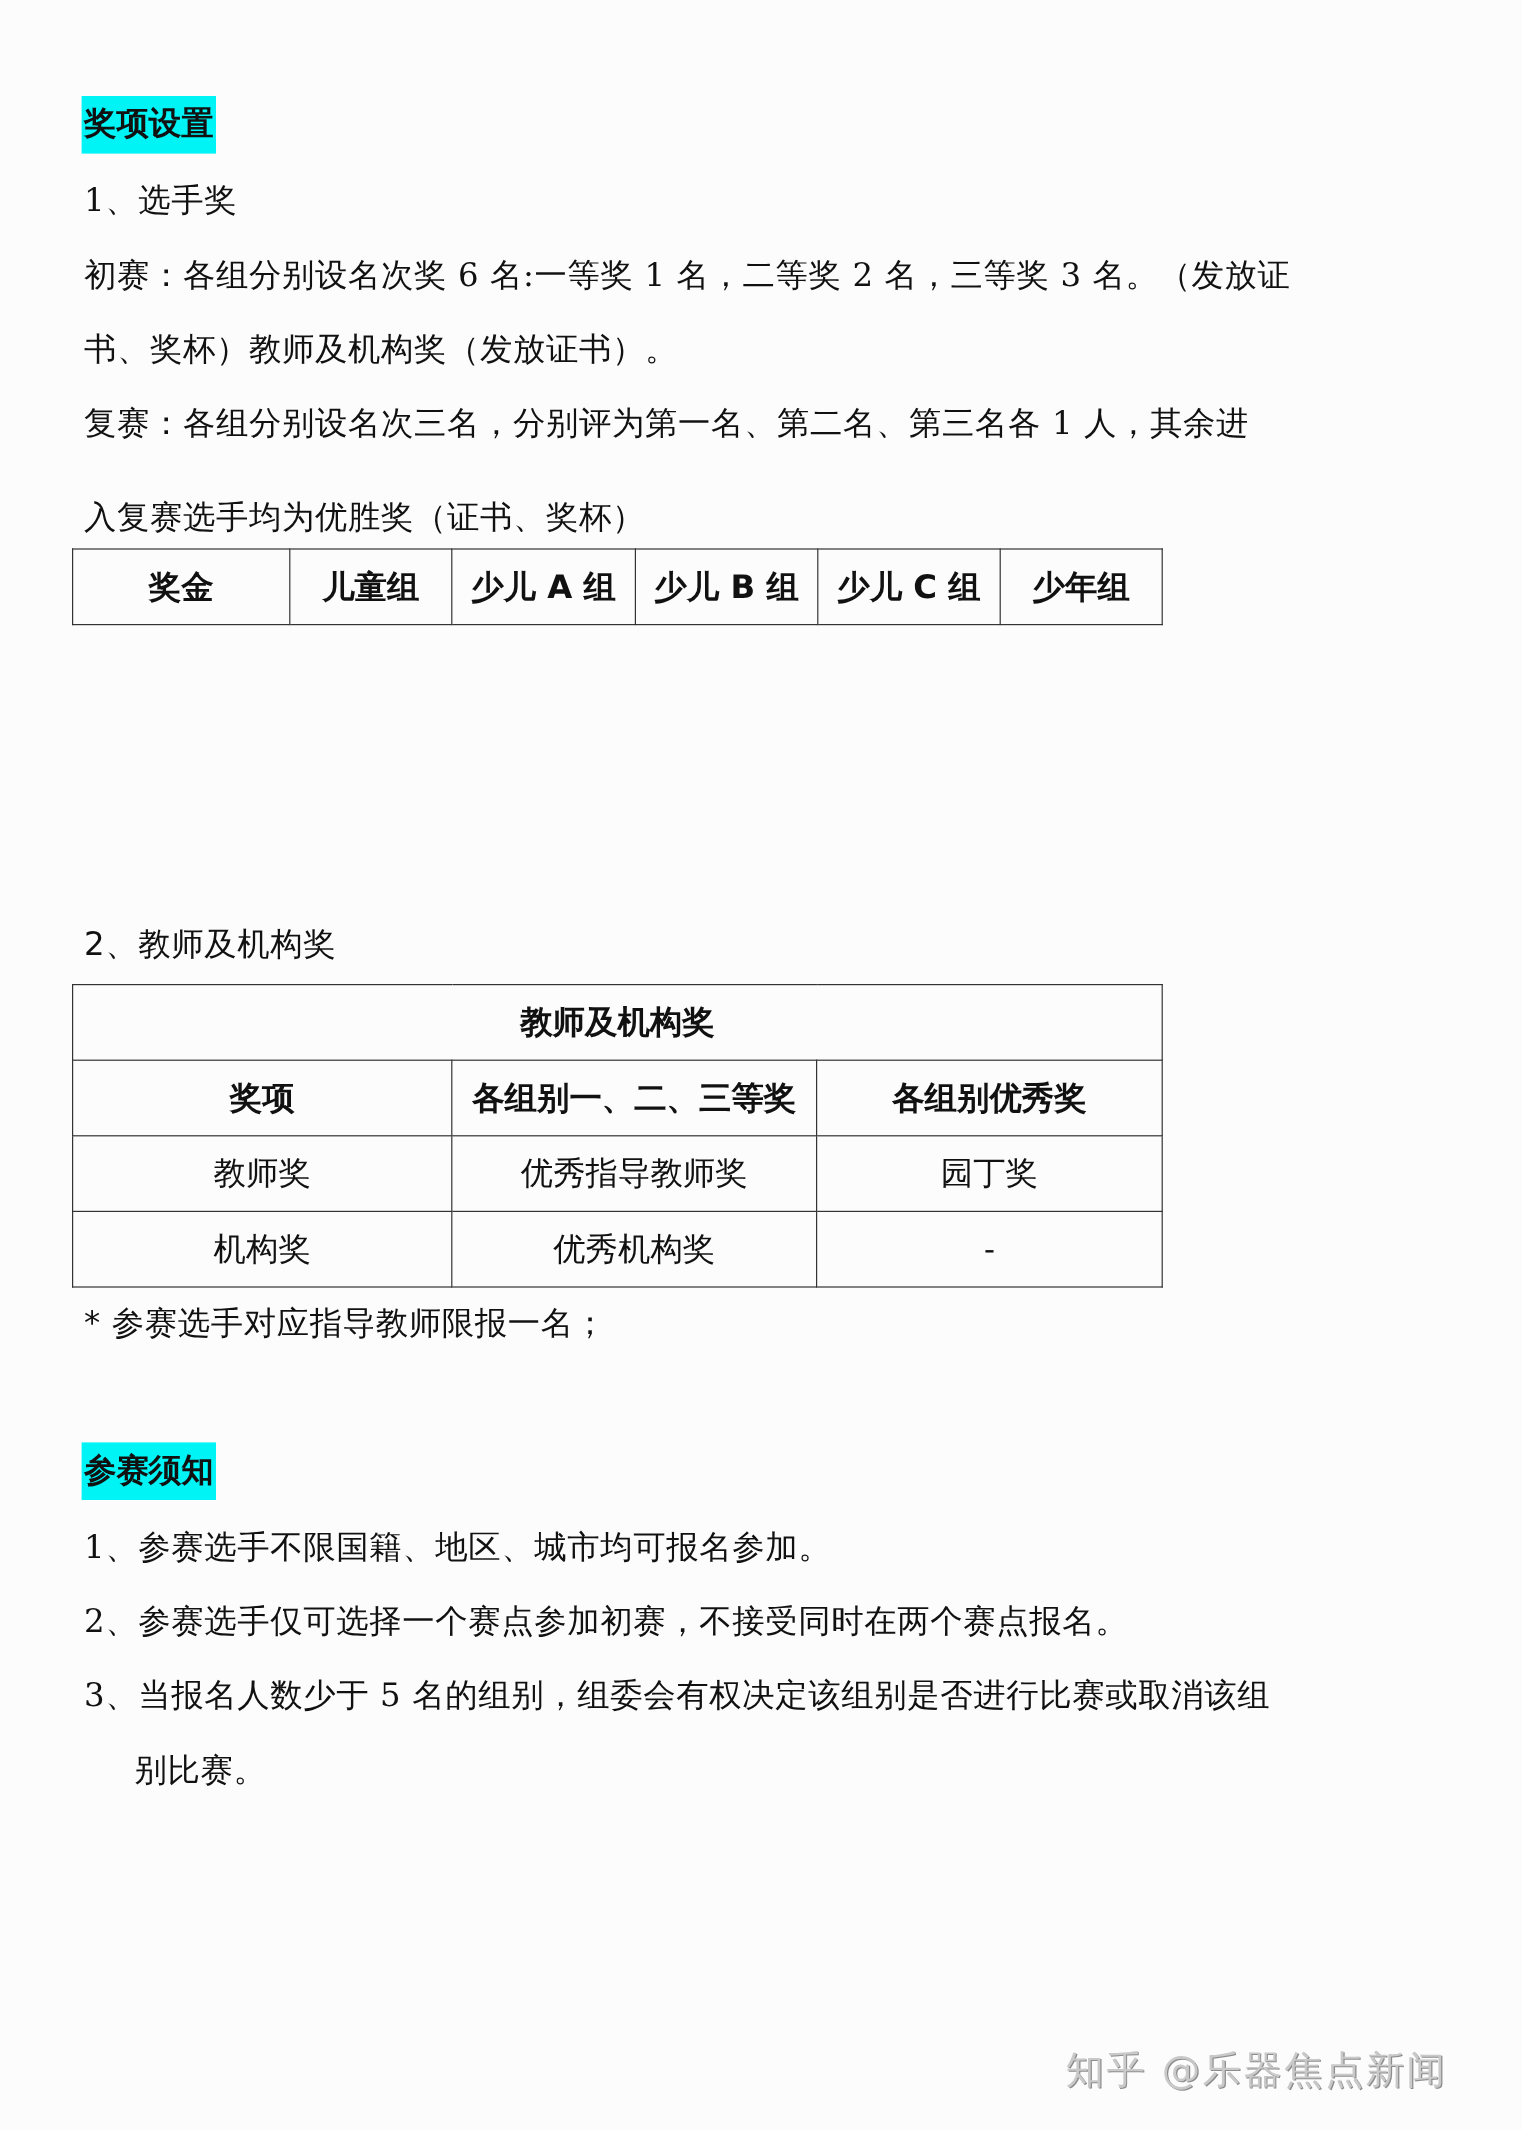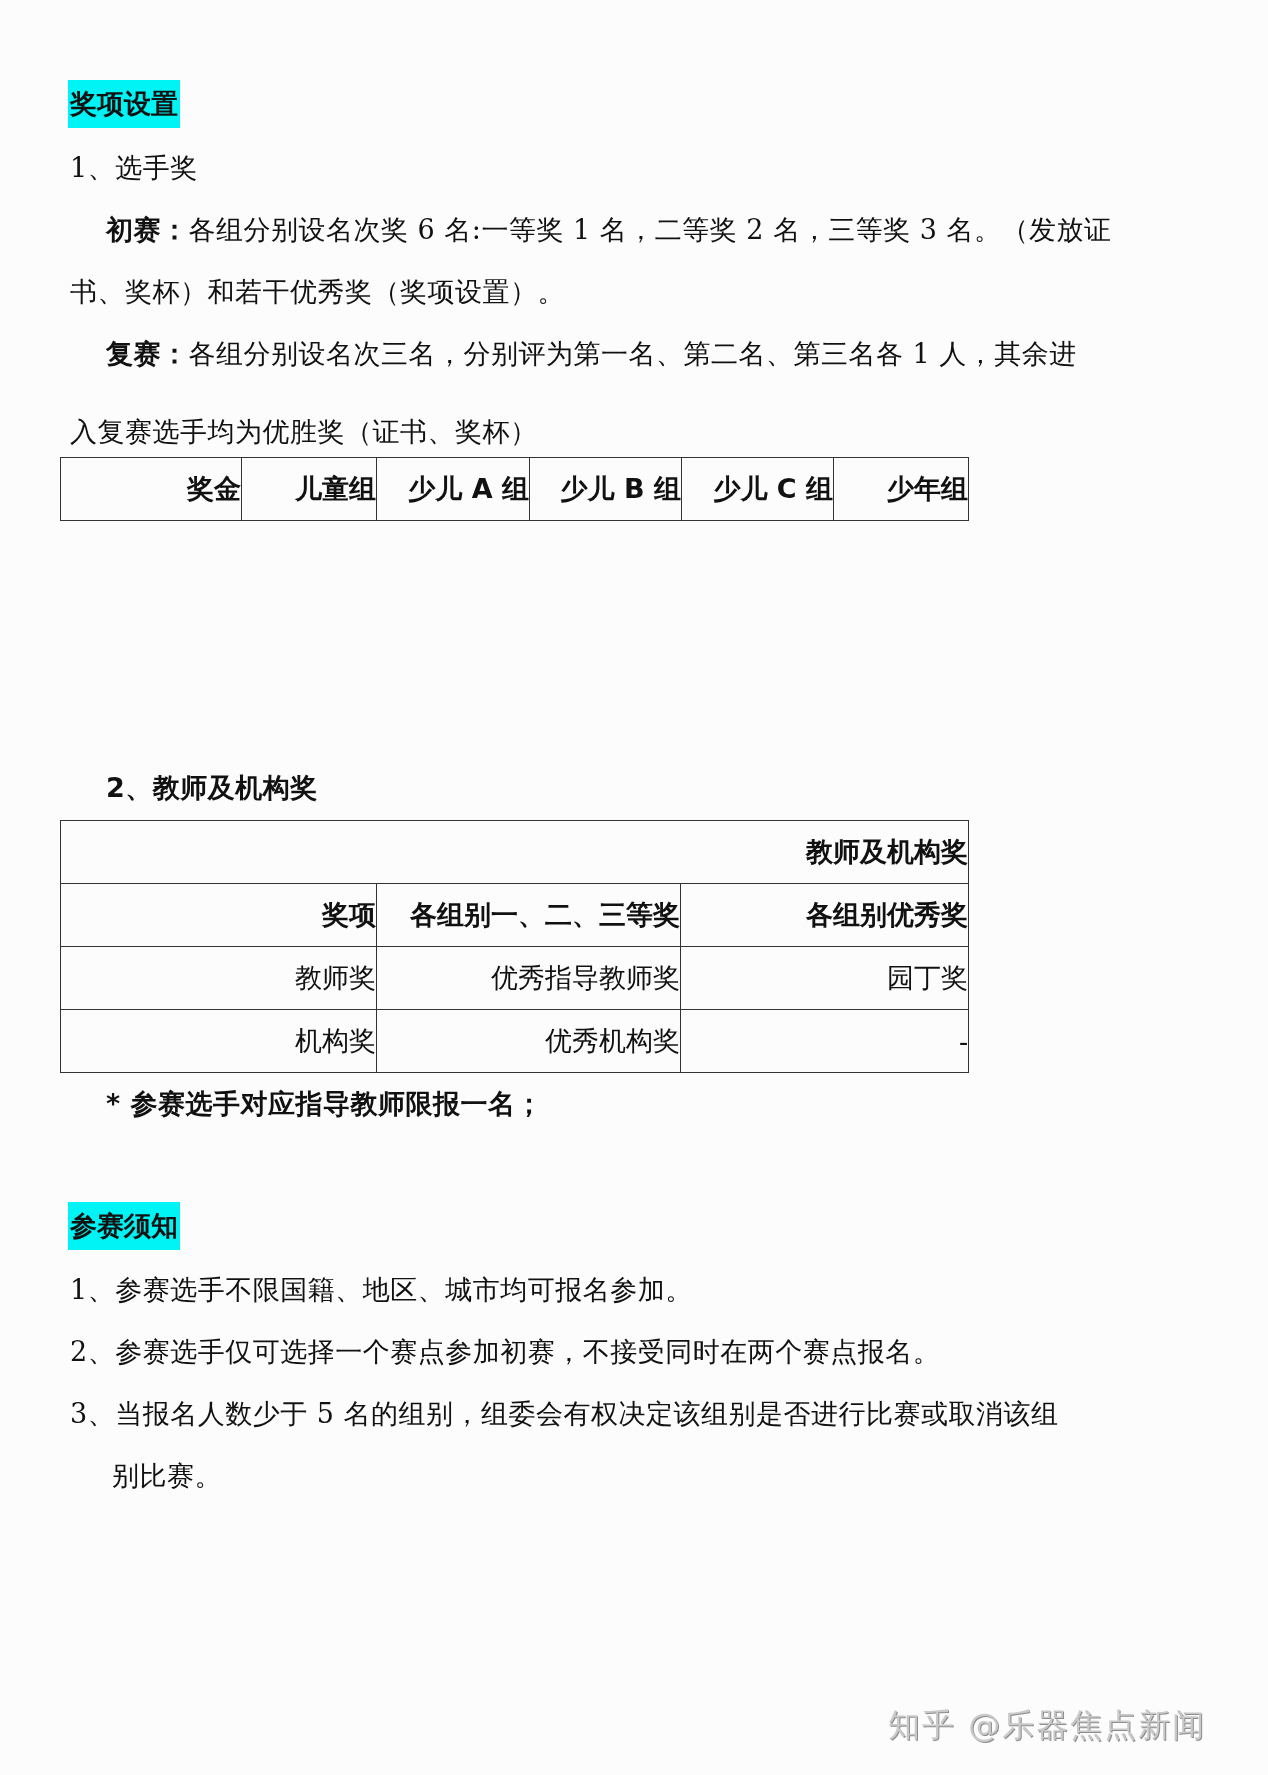--- a/index.html
+++ b/index.html
@@ -20,30 +20,30 @@
     line-height: 48px;
     padding: 0 2px;
     color: #111;
   }
   .line {
     font-size: 27px;
     line-height: 40px;
     white-space: nowrap;
     letter-spacing: 0.5px;
   }
-  .bold { font-weight: bold; font-family: "DejaVu Sans", "Liberation Sans", sans-serif; margin-left: 36px; }
+  .bold { font-weight: normal; font-family: "DejaVu Sans", "Liberation Sans", sans-serif; }
   table {
     position: absolute;
     border-collapse: collapse;
     table-layout: fixed;
     background: transparent;
   }
   td, th {
     border: 1.5px solid #333;
-    text-align: right;
+    text-align: center;
     vertical-align: middle;
     padding: 0;
     font-size: 27px;
     font-weight: normal;
     white-space: nowrap;
   }
   th { font-family: "DejaVu Sans", "Liberation Sans", sans-serif; font-weight: bold; }
   .watermark {
     position: absolute;
     left: 888px; top: 1704px;
@@ -58,21 +58,21 @@
 </head>
 <body>
 
 <div class="abs hl" style="left:68px; top:80px;">奖项设置</div>
 
 <div class="abs line" style="left:70px; top:148px;">1、选手奖</div>
 
 <div class="abs line" style="left:70px; top:210px;">
   <span class="bold">初赛：</span><span>各组分别设名次奖 6 名:一等奖 1 名，二等奖 2 名，三等奖 3 名。（发放证</span>
 </div>
-<div class="abs line" style="left:70px; top:272px;">书、奖杯）和若干优秀奖（奖项设置）。</div>
+<div class="abs line" style="left:70px; top:272px;">书、奖杯）教师及机构奖（发放证书）。</div>
 
 <div class="abs line" style="left:70px; top:334px;">
   <span class="bold">复赛：</span><span>各组分别设名次三名，分别评为第一名、第二名、第三名各 1 人，其余进</span>
 </div>
 <div class="abs line" style="left:70px; top:412px;">入复赛选手均为优胜奖（证书、奖杯）</div>
 
 <table style="left:60px; top:457px; width:908px;">
   <colgroup>
     <col style="width:181px">
       <col style="width:135px">

